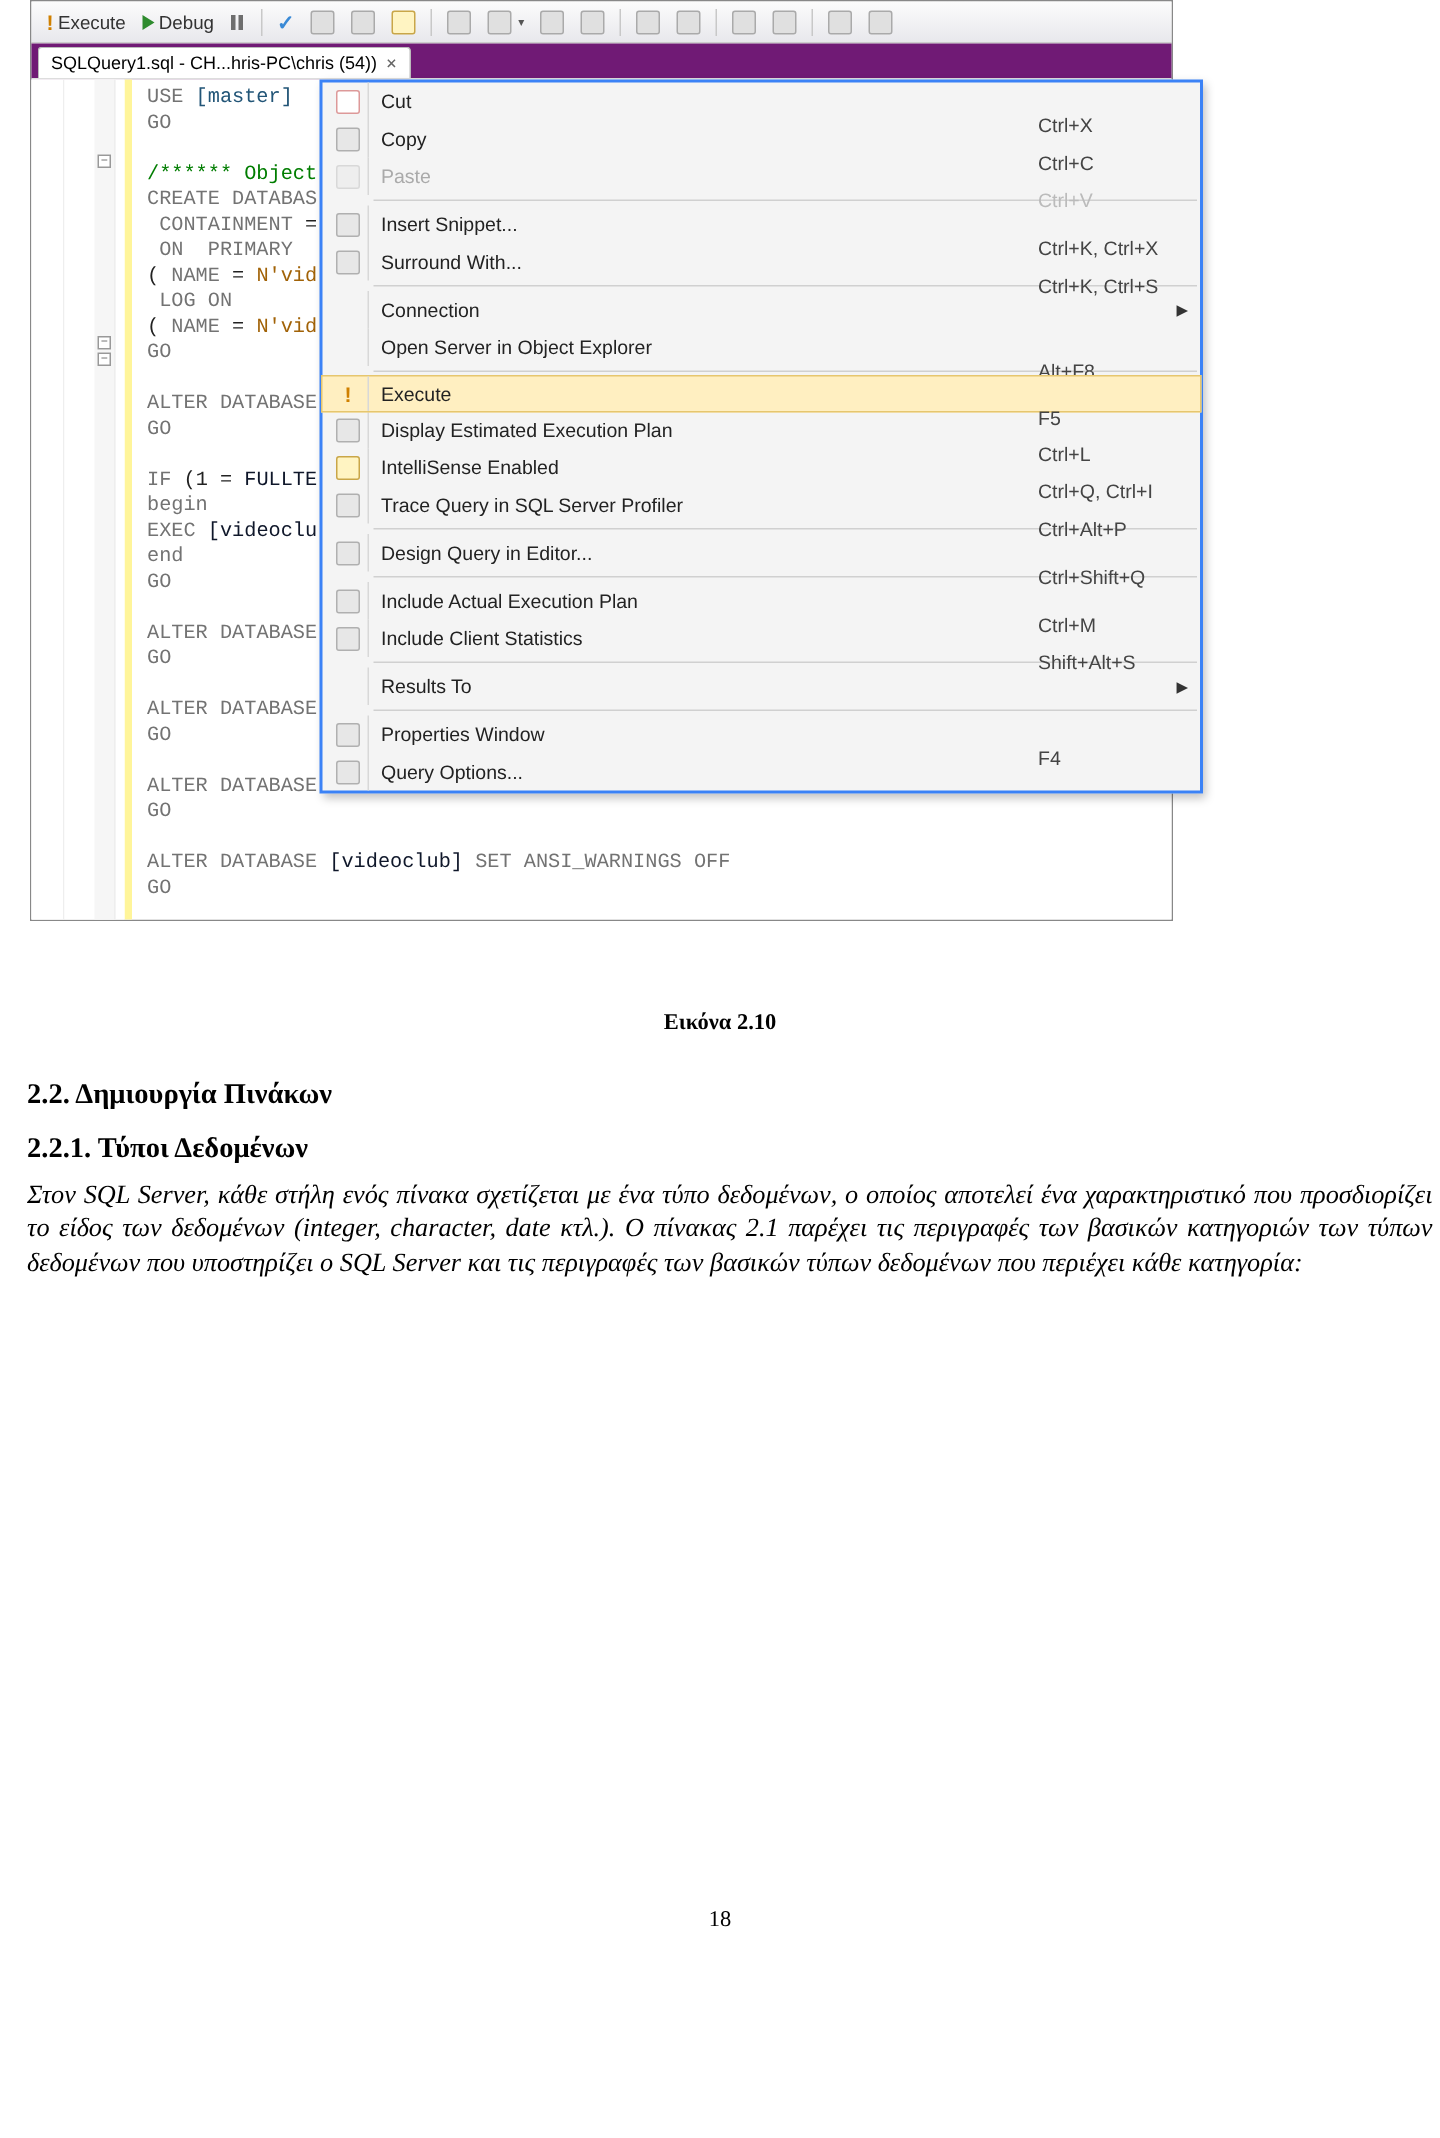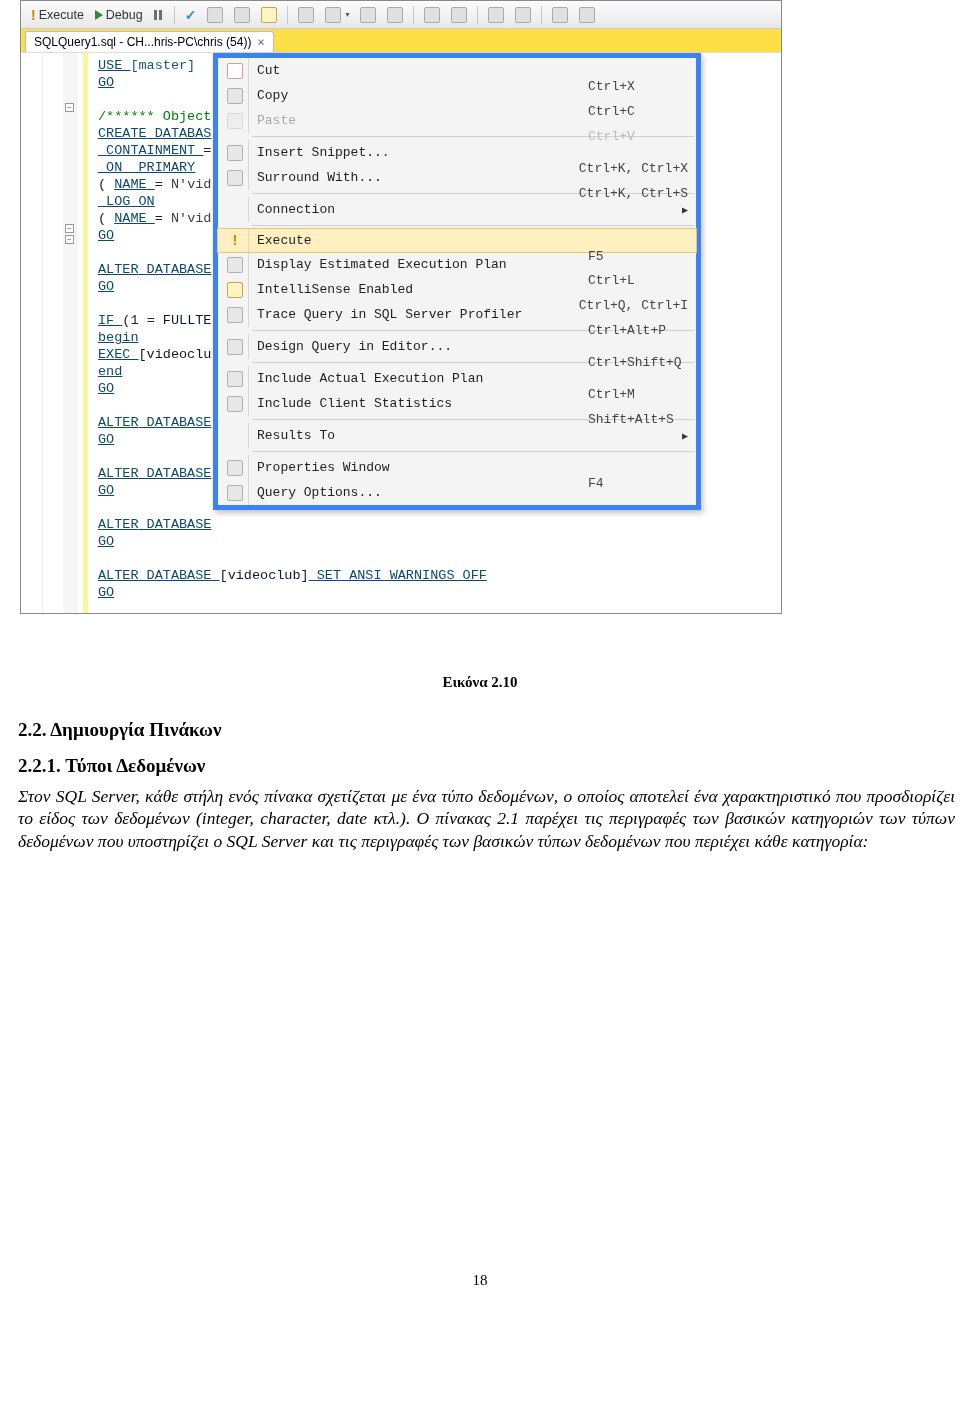--- a/index.html
+++ b/index.html
@@ -11,39 +11,39 @@
   .tb-btn { display: flex; align-items: center; gap: 3px; padding: 2px 4px; }
   .tb-sep { width: 1px; height: 18px; background: #c8c8c8; margin: 0 3px; }
   .tb-icon { display: inline-block; width: 16px; height: 16px; background: #e0e0e0; border: 1px solid #aaa; border-radius: 2px; }
   .tb-arrow { font-size: 8px; color: #555; margin-left:1px; }
   .exclaim { color: #d08000; font-weight: bold; font-size: 14px; }
   .play { width: 0; height: 0; border-left: 8px solid #2e8b2e; border-top: 5px solid transparent; border-bottom: 5px solid transparent; display: inline-block; }
   .pause { width: 10px; height: 10px; display: inline-flex; gap: 2px; }
   .pause span { width: 3px; background: #6e6e6e; }
   .check { color: #3a8ad6; font-size: 14px; font-weight: bold; }
   
-  .tabbar { background: #fde047; border-bottom: 1px solid #ddd; height: 24px; display: flex; align-items: flex-end; padding-left: 4px; font-size: 12px; }
+  .tabbar { background: #701a75; border-bottom: 1px solid #ddd; height: 24px; display: flex; align-items: flex-end; padding-left: 4px; font-size: 12px; }
   .tab { background: #fff; border: 1px solid #bbb; border-bottom: none; padding: 3px 8px; display: flex; align-items: center; gap: 6px; border-top-left-radius: 3px; border-top-right-radius: 3px; }
   .tab-close { font-family: monospace; color: #666; }
   
   .editor { display: flex; height: 560px; background: #fff; position: relative; font-family: Consolas,"Courier New",monospace; font-size: 13.5px; }
   .gutter { width: 40px; background: #fff; border-right: 0; position: relative; }
   .gutter-inner { width: 14px; background: #f6f6f6; height: 100%; margin-left: 20px; border-right: 1px solid #eee; padding-top: 4px;}
   .fold { width: 9px; height: 9px; border: 1px solid #999; margin: 2px auto; font-size: 8px; line-height: 7px; text-align: center; color: #666; background: #fff;}
   .fold.hidden { visibility:hidden; }
   .leftmargin { width: 22px; background: #fff; border-right: 1px solid #eee; }
   .ybar { width: 5px; background: #fff59a; }
   .code { flex: 1; padding: 4px 0 4px 10px; white-space: pre; color: #222; line-height: 17px; }
-  .kw { color: #0c4a6e; text-decoration: underline; }
-  .str { color: #404040; }
+  .kw { color: #737373; }
+  .str { color: #a16207; }
   .sys { color: #225577; }
   .cmt { color: #007d00; }
   .obj { color: #0f172a; }
   
-  .ctxmenu { position: absolute; top: 0; left: 192px; width: 488px; background: #f4f4f4; border: 5px solid #3b82f6; box-shadow: 2px 3px 6px rgba(0,0,0,0.25); font-family: Liberation Mono, monospace; font-size: 13px; color: #222; }
+  .ctxmenu { position: absolute; top: 0; left: 192px; width: 589px; background: #f4f4f4; border: 2px solid #3b82f6; box-shadow: 2px 3px 6px rgba(0,0,0,0.25); font-family: Liberation Sans, sans-serif; font-size: 13px; color: #222; }
   .cm-item { display: flex; align-items: center; height: 25px; padding: 0 8px 0 4px; }
   .cm-item.highlight { background: #ffefc1; border: 1px solid #e6c66e; height: 25px; margin: -1px; position: relative; }
   .cm-item.disabled { color: #aaa; }
   .cm-iconcol { width: 26px; display: flex; justify-content: center; align-items: center; }
   .cm-sepcol { width: 1px; align-self: stretch; background: #d8d8d8; margin-right: 8px; }
   .cm-label { flex: 1; }
   .cm-shortcut { color: #444; min-width: 100px; text-align: left; margin-top: 31px; }
   .cm-item.disabled .cm-shortcut { color: #bbb; }
   .cm-arrow { font-size: 10px; color: #333; }
   .cm-sep { height: 1px; background: #d0d0d0; margin: 3px 2px 3px 34px; }
@@ -232,20 +232,26 @@
             <div class="cm-shortcut">Ctrl+K, Ctrl+S</div>
         </div>
         <div class="cm-sep"></div>
         <div class="cm-item">
           <div class="cm-iconcol"></div>
             <div class="cm-sepcol"></div>
           <div class="cm-label">Connection</div>
             <div class="cm-shortcut"></div>
             <div class="cm-arrow">▶</div>
         </div>
+        <div class="cm-item">
+          <div class="cm-iconcol"></div>
+            <div class="cm-sepcol"></div>
+          <div class="cm-label">Open Server in Object Explorer</div>
+            <div class="cm-shortcut">Alt+F8</div>
+        </div>
         <div class="cm-sep"></div>
         <div class="cm-item highlight">
           <div class="cm-iconcol">
               <span class="exclaim">!</span>
             </div>
             <div class="cm-sepcol"></div>
           <div class="cm-label">Execute</div>
             <div class="cm-shortcut">F5</div>
         </div>
         <div class="cm-item">

